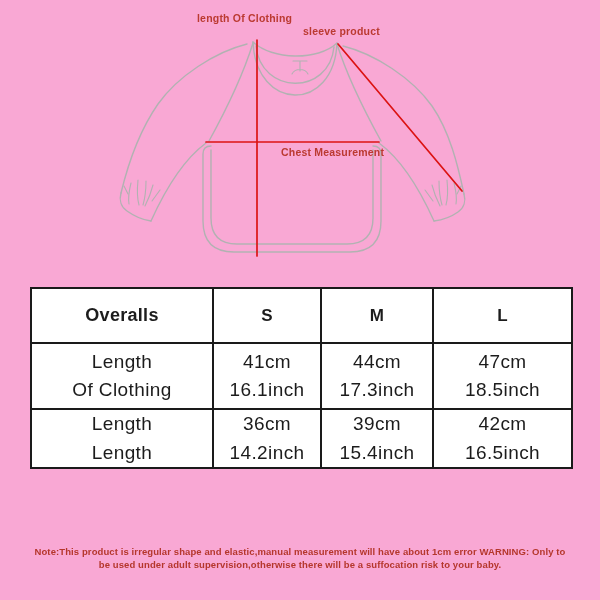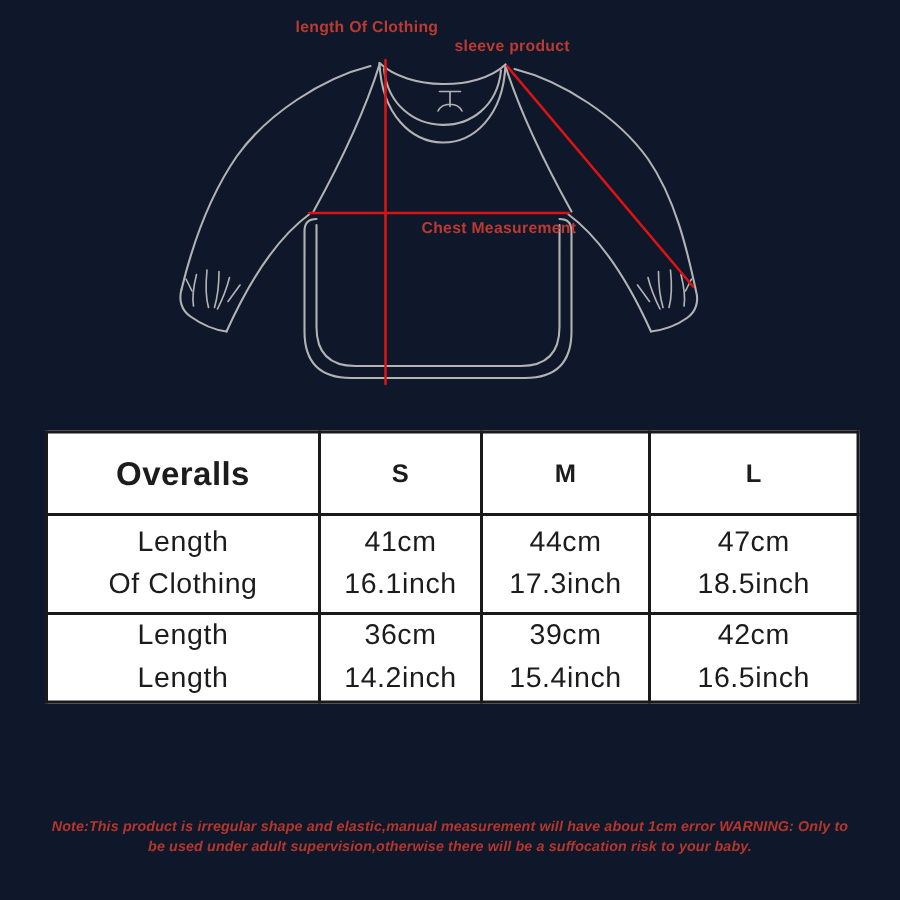--- a/index.html
+++ b/index.html
@@ -4,21 +4,21 @@
 <style>
   :root{
     --measure-line:#dc1313;
     --annotation-text:#bb3a31;
     --garment-outline:#b2b2b2;
     --table-border:#1a1a1a;
     --note-text:#b5372c;
   }
   html,body{margin:0;padding:0;background:#fff;}
   .page{
-    position:relative;width:600px;height:600px;background:#0f172a;
+    position:relative;width:600px;height:600px;background:#f9a8d4;
     font-family:"Liberation Sans", sans-serif;overflow:hidden;
   }
   
   .diagram-svg{position:absolute;left:0;top:0;}
   .outline path{fill:none;stroke:var(--garment-outline);stroke-width:1.4;stroke-linecap:round;}
   .outline .thin{stroke-width:1.1;}
   .redline path{fill:none;stroke:var(--measure-line);stroke-width:1.7;stroke-linecap:round;}
   .diagram-label{
     position:absolute;color:var(--annotation-text);
     font-size:10.5px;font-weight:600;letter-spacing:.2px;white-space:nowrap;
@@ -26,28 +26,28 @@
   
   .size-table{
     position:absolute;left:30px;top:287px;width:541px;
     border-collapse:collapse;table-layout:fixed;background:#fff;
   }
   .size-table th,.size-table td{
     border:2px solid var(--table-border);
     text-align:center;vertical-align:middle;padding:0;color:#1c1c1c;
   }
   .size-table th{font-size:17px;font-weight:700;letter-spacing:.3px;}
-  .size-table th.first-col{font-size:22px;}
+  .size-table th.first-col{font-size:18px;}
   .size-table td{font-size:19px;letter-spacing:.4px;}
   .cell-line{display:block;line-height:1.5;}
   
   .note{
     position:absolute;left:30px;top:546px;width:540px;
     text-align:center;color:var(--note-text);
-    font-size:9.5px;font-weight:600;line-height:1.35;letter-spacing:.1px;font-style:italic;
+    font-size:9.5px;font-weight:600;line-height:1.35;letter-spacing:.1px;
   }
 </style>
 </head>
 <body>
 
 <div class="page">
 
   <svg class="diagram-svg" width="600" height="285" viewBox="0 0 600 285">
 
     <g class="outline">

